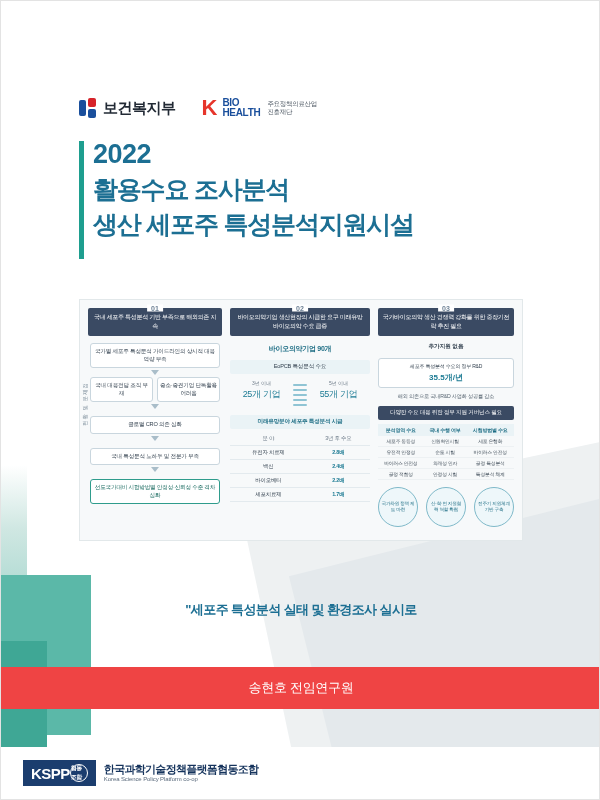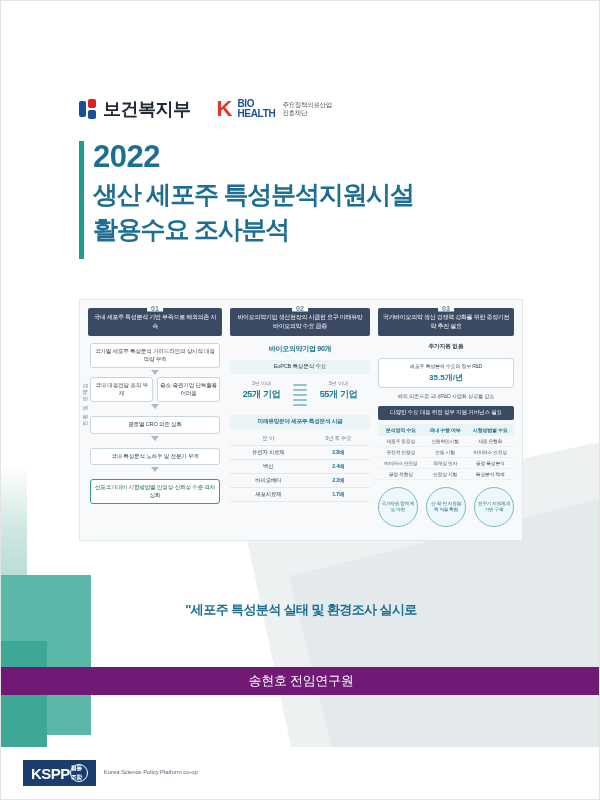--- a/index.html
+++ b/index.html
@@ -77,21 +77,21 @@
     gap: 6px;
   }
   .mohw-mark {
     width: 18px; height: 20px;
     position: relative;
   }
   .mohw-mark .b1 { position:absolute; left:0; top:2px; width:7px; height:16px; background:#1a4f9c; border-radius:2px;}
   .mohw-mark .b2 { position:absolute; left:9px; top:0; width:8px; height:9px; background:#d6232a; border-radius:2px;}
   .mohw-mark .b3 { position:absolute; left:9px; top:11px; width:8px; height:9px; background:#1a4f9c; border-radius:2px;}
   .mohw-text {
-    font-size: 18px;
+    font-size: 15px;
     font-weight: bold;
     color: #222a35;
     letter-spacing: -0.5px;
   }
   .biohealth-logo {
     display: flex;
     align-items: center;
     gap: 5px;
   }
   .bh-k {
@@ -120,21 +120,21 @@
     width: 5px; height: 118px;
     background: #1e9e8f;
     z-index: 5;
   }
   .title-wrap {
     position: absolute;
     left: 92px; top: 137px;
     z-index: 5;
   }
   .title-year {
-    font-size: 31px;
+    font-size: 27px;
     font-weight: bold;
     color: #1c6f93;
     letter-spacing: -0.5px;
     line-height: 1.25;
   }
   .title-main {
     font-size: 25px;
     font-weight: bold;
     color: #1c6f93;
     letter-spacing: -1.2px;
@@ -240,21 +240,21 @@
     padding: 3px 2px;
     letter-spacing: -0.2px;
   }
   .c2-two {
     display: flex;
     justify-content: space-between;
     margin-top: 6px;
   }
   .c2-cell { flex: 1; text-align: center; }
   .c2-cell .lbl { font-size: 5px; color: #6d7b88; }
-  .c2-cell .val { font-size: 9px; color: #1b7a93; font-weight: bold; margin-top: 2px; letter-spacing: -0.3px;}
+  .c2-cell .val { font-size: 9px; color: #1b7a93; font-weight: normal; margin-top: 2px; letter-spacing: -0.3px;}
   .dna {
     width: 14px; height: 26px;
     margin: 2px auto 0 auto;
     position: relative;
   }
   .dna span {
     position: absolute;
     left: 0; width: 14px; height: 2px;
     background: #8fc4d4;
     border-radius: 1px;
@@ -355,22 +355,22 @@
     font-weight: bold;
     line-height: 1.7;
     letter-spacing: -0.6px;
     z-index: 6;
   }
 
   
   .author-bar {
     position: absolute;
     left: 0; top: 666px;
-    width: 600px; height: 28px;
-    background: #701a75;
+    width: 600px; height: 42px;
+    background: #ef4444;
     z-index: 5;
   }
   .author-bar .name {
     position: absolute;
     right: 0; left: 0; top: 0; bottom: 0;
     display: flex; align-items: center; justify-content: center;
     color: #ffffff;
     font-size: 13px;
     letter-spacing: -0.3px;
   }
@@ -433,22 +433,22 @@
       <div class="bh-sub">
         <div>주요정책의료산업</div>
         <div>진흥재단</div>
       </div>
     </div>
   </div>
 
   <div class="title-bar"></div>
   <div class="title-wrap">
     <div class="title-year">2022</div>
+    <div class="title-main">활용수요 조사분석</div>
     <div class="title-main">생산 세포주 특성분석지원시설</div>
-    <div class="title-main">활용수요 조사분석</div>
   </div>
 
   <div class="info-panel">
 
     <div class="col col-1">
       <div style="position:relative;">
         <div class="col-head">국내 세포주 특성분석 기반 부족으로 해외의존 지속</div>
         <div class="num-badge">01</div>
       </div>
       <div class="flowbox">국가별 세포주 특성분석 가이드라인의 상시적 대응역량 부족</div>
@@ -577,17 +577,18 @@
   </div>
 
   <div class="bg-bottom-white"></div>
 
   <div class="footer">
     <div class="kspp-logo">
       <span>KSPP</span>
       <span class="kspp-dot">협동조합</span>
     </div>
     <div class="footer-text">
+      <div class="footer-ko">한국과학기술정책플랫폼협동조합</div>
       <div class="footer-en">Korea Science Policy Platform co-op</div>
     </div>
   </div>
 
 </div>
 
 </body></html>

